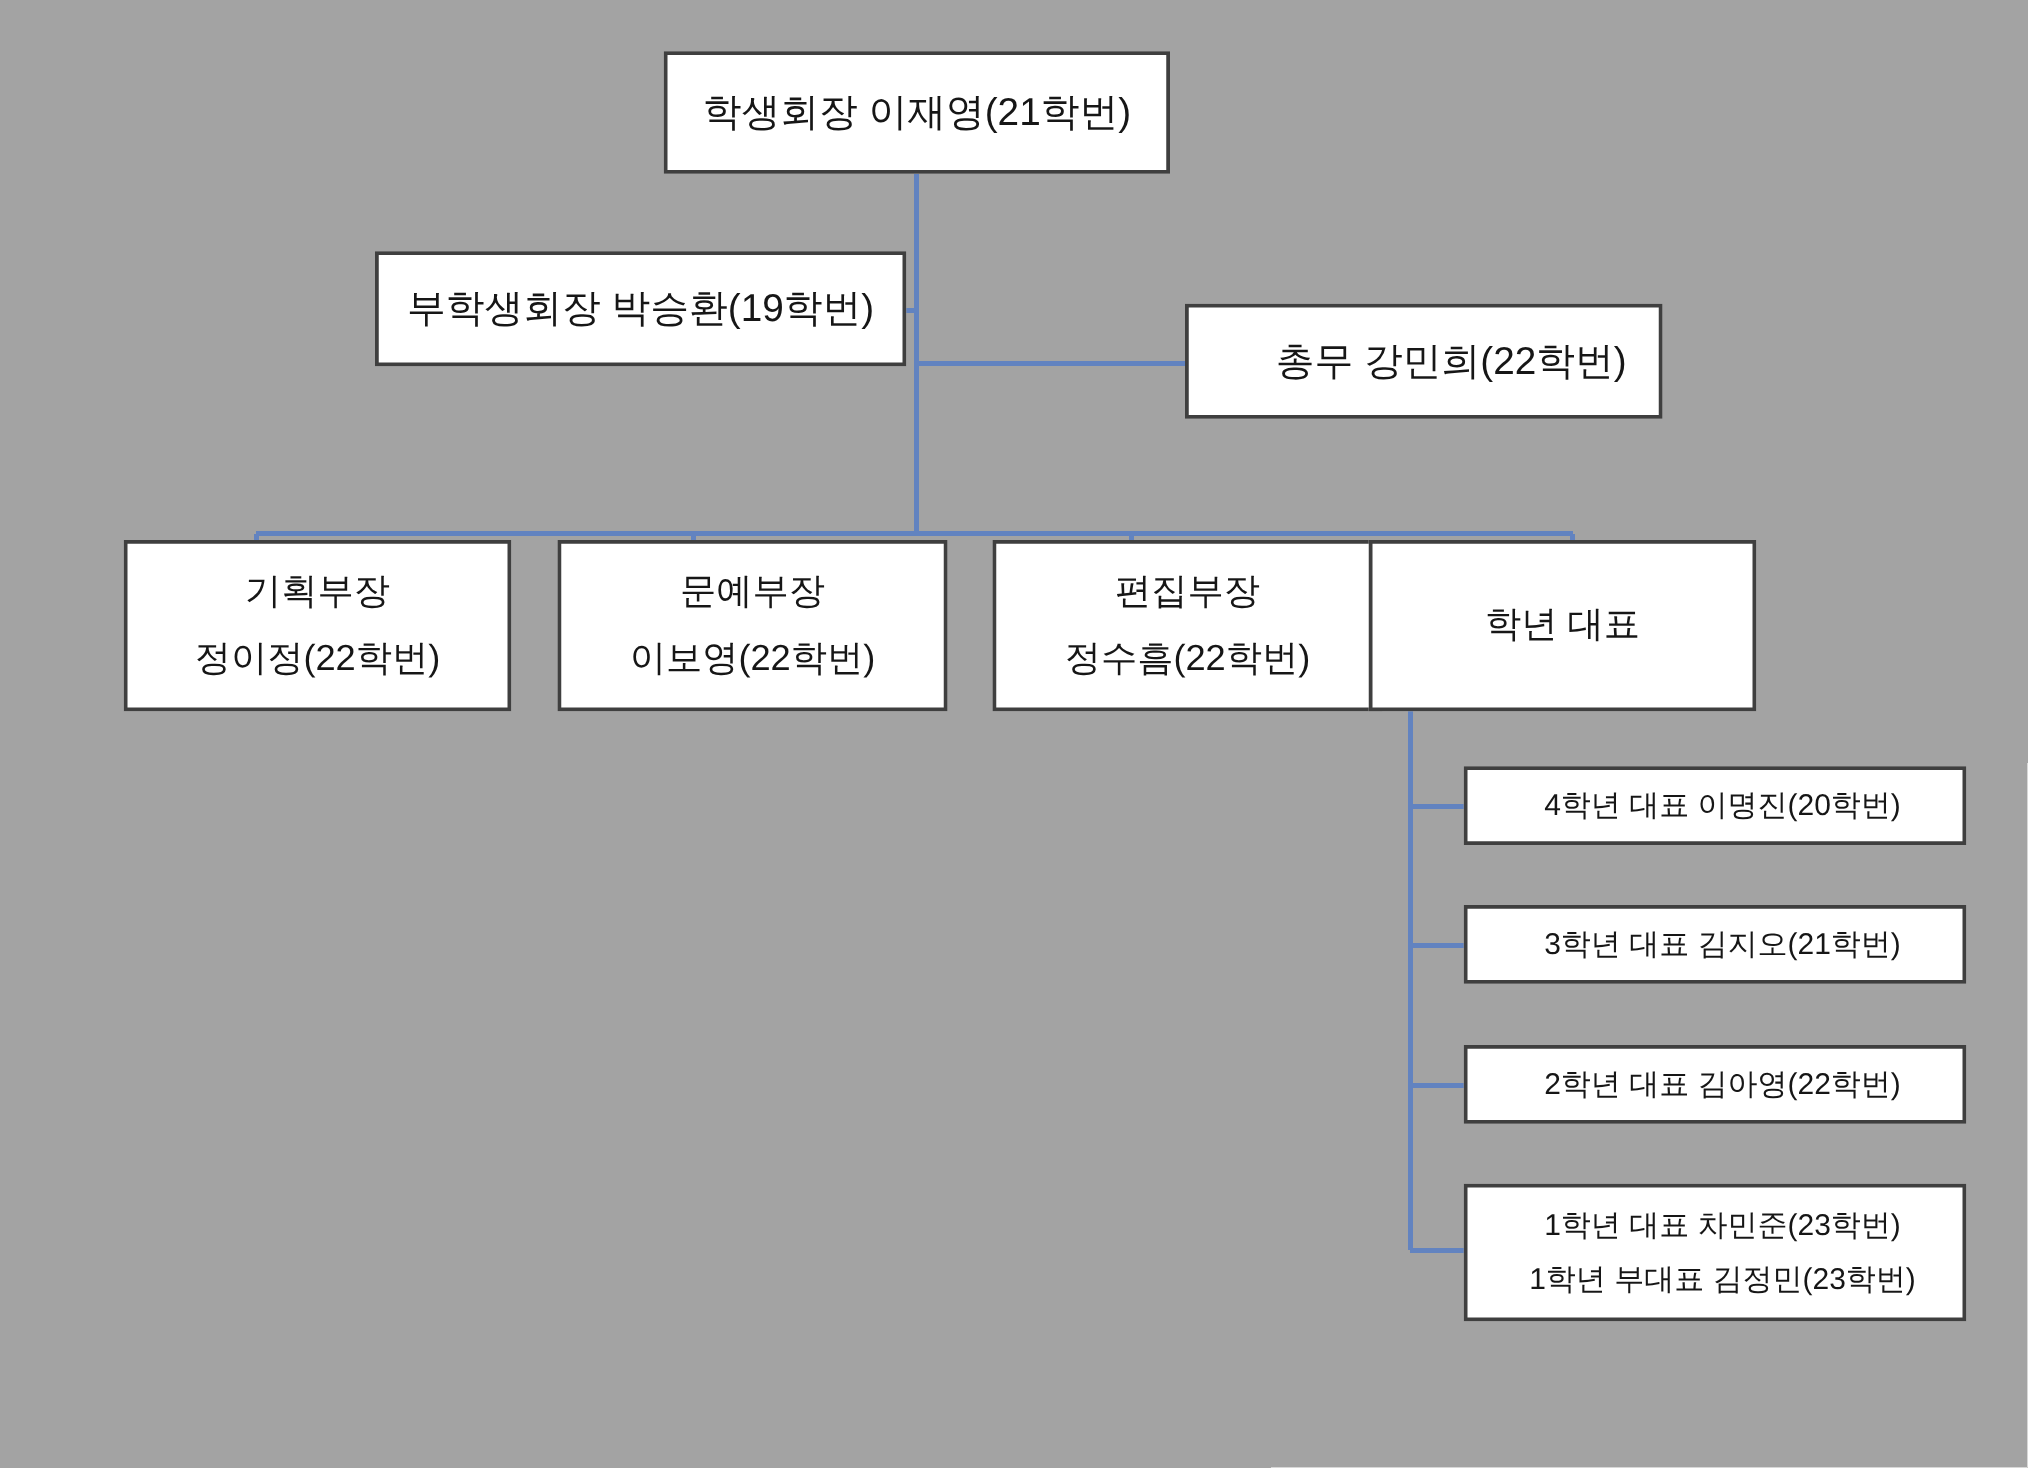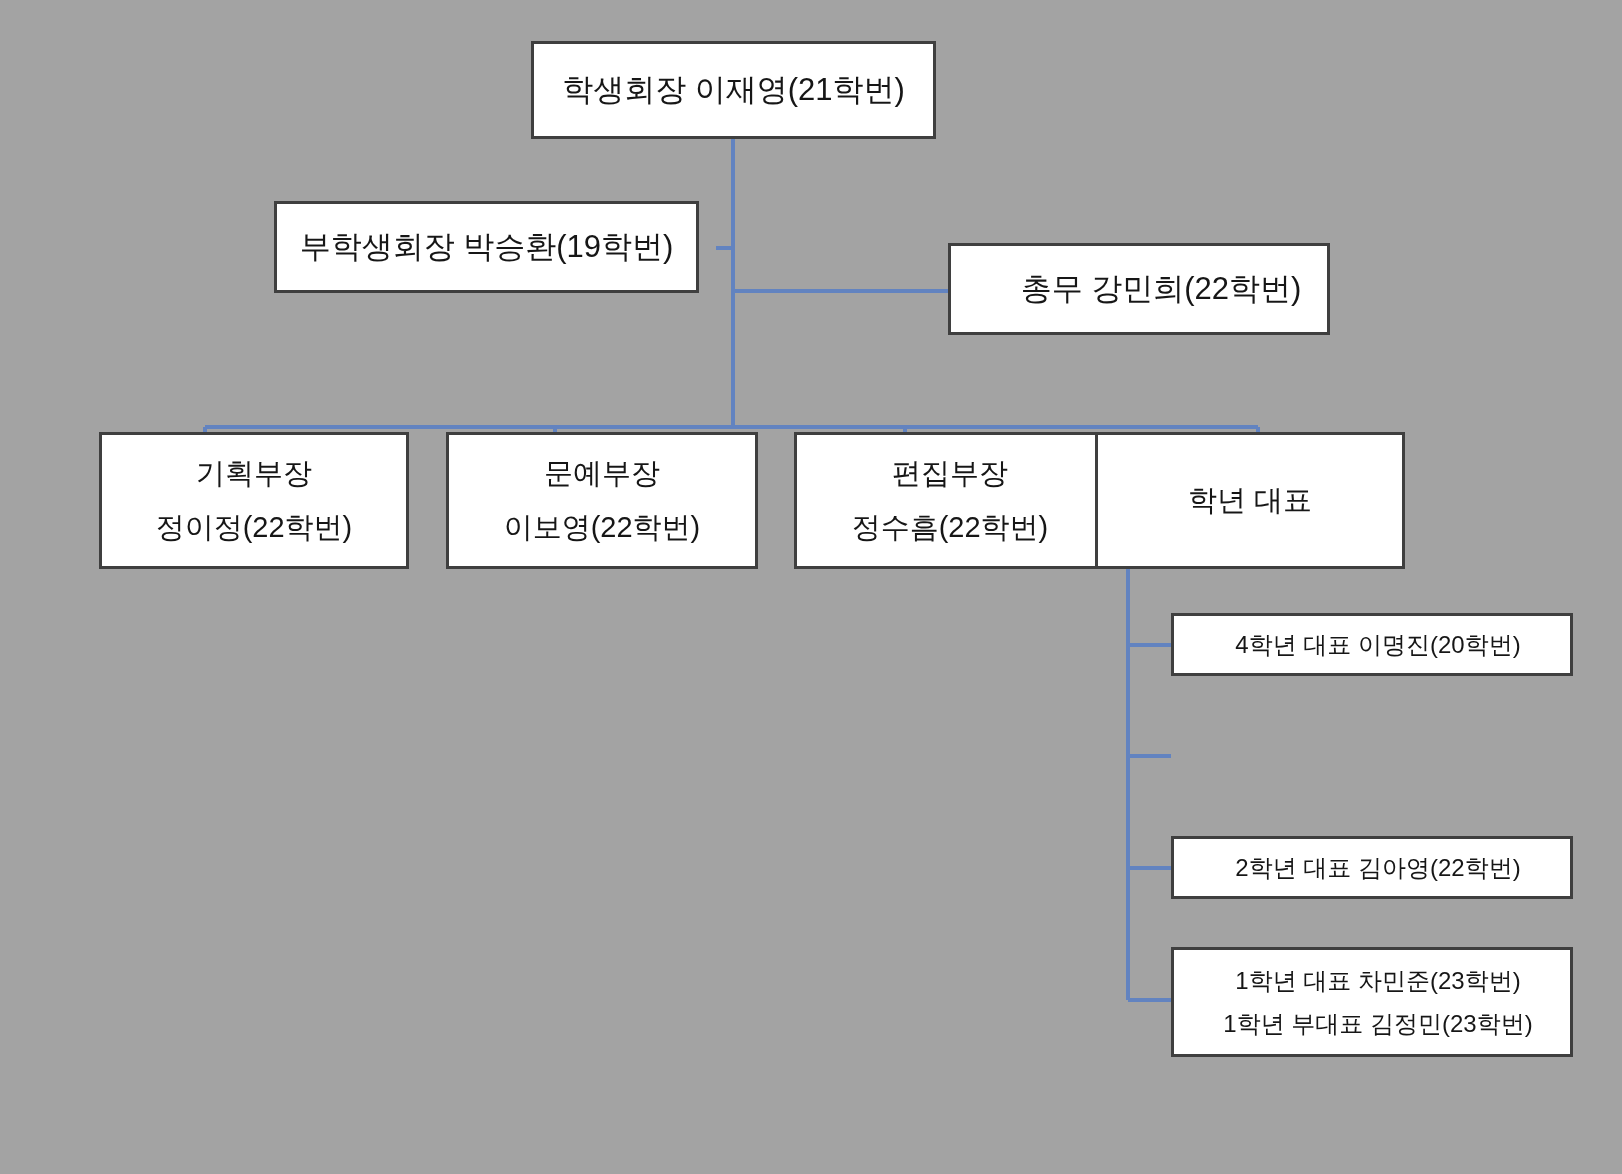--- a/index.html
+++ b/index.html
@@ -47,21 +47,21 @@
     display: block;
     white-space: nowrap;
   }
   
   #node-president {
     left: 531px;  top: 41px;
     width: 405px; height: 98px;
     font-size: 31px;
   }
   #node-vice-president {
-    left: 274px;  top: 201px;
+    left: 300px;  top: 201px;
     width: 425px; height: 92px;
     font-size: 31px;
   }
   #node-general-affairs {
     left: 948px;  top: 243px;
     width: 382px; height: 92px;
     font-size: 31px;
     padding-left: 44px;
   }
   
@@ -154,20 +154,23 @@
   </div>
 
   <div class="node" id="node-grade-reps">
     <span class="line">학년 대표</span>
   </div>
 
   <div class="node yearrep" id="node-year-4">
     <span class="line">4학년 대표 이명진(20학번)</span>
   </div>
 
+  <div class="node yearrep" id="node-year-3">
+    <span class="line">3학년 대표 김지오(21학번)</span>
+  </div>
 
   <div class="node yearrep" id="node-year-2">
     <span class="line">2학년 대표 김아영(22학번)</span>
   </div>
 
   <div class="node yearrep" id="node-year-1">
     <span class="line">1학년 대표 차민준(23학번)</span>
     <span class="line">1학년 부대표 김정민(23학번)</span>
   </div>
 

